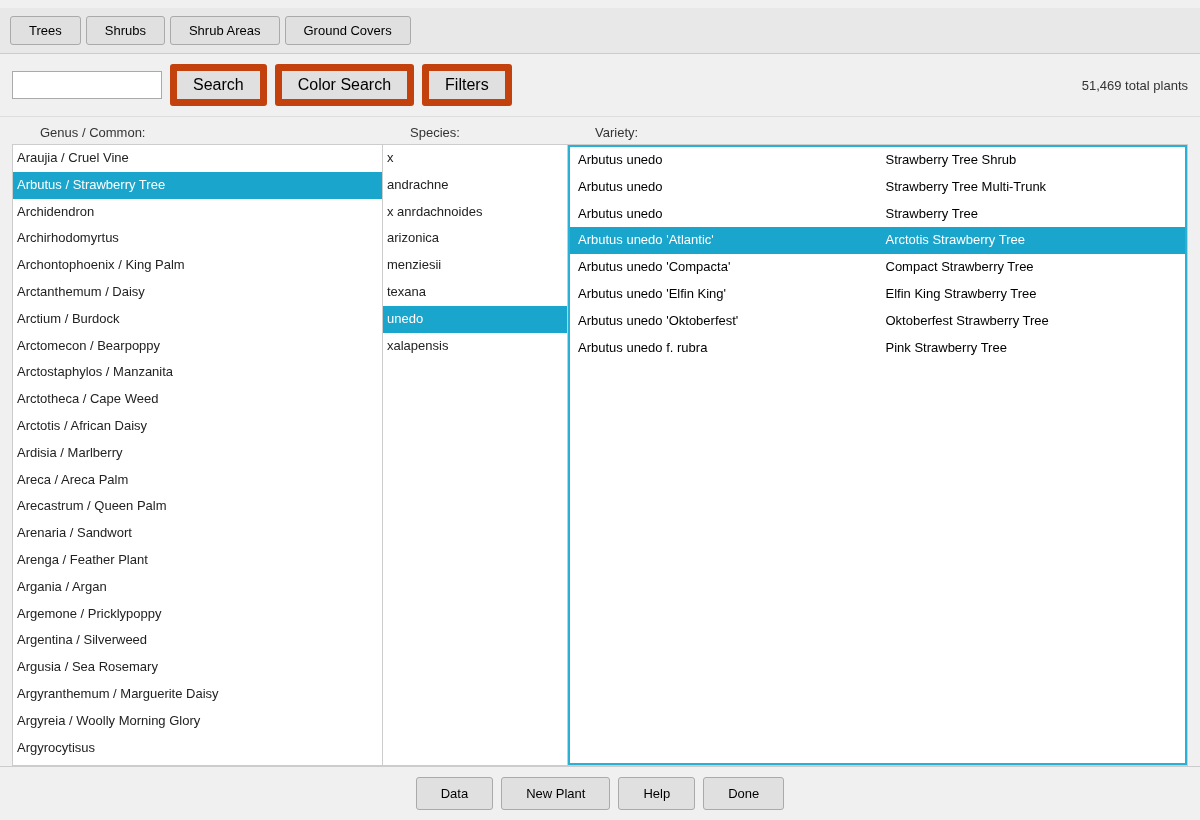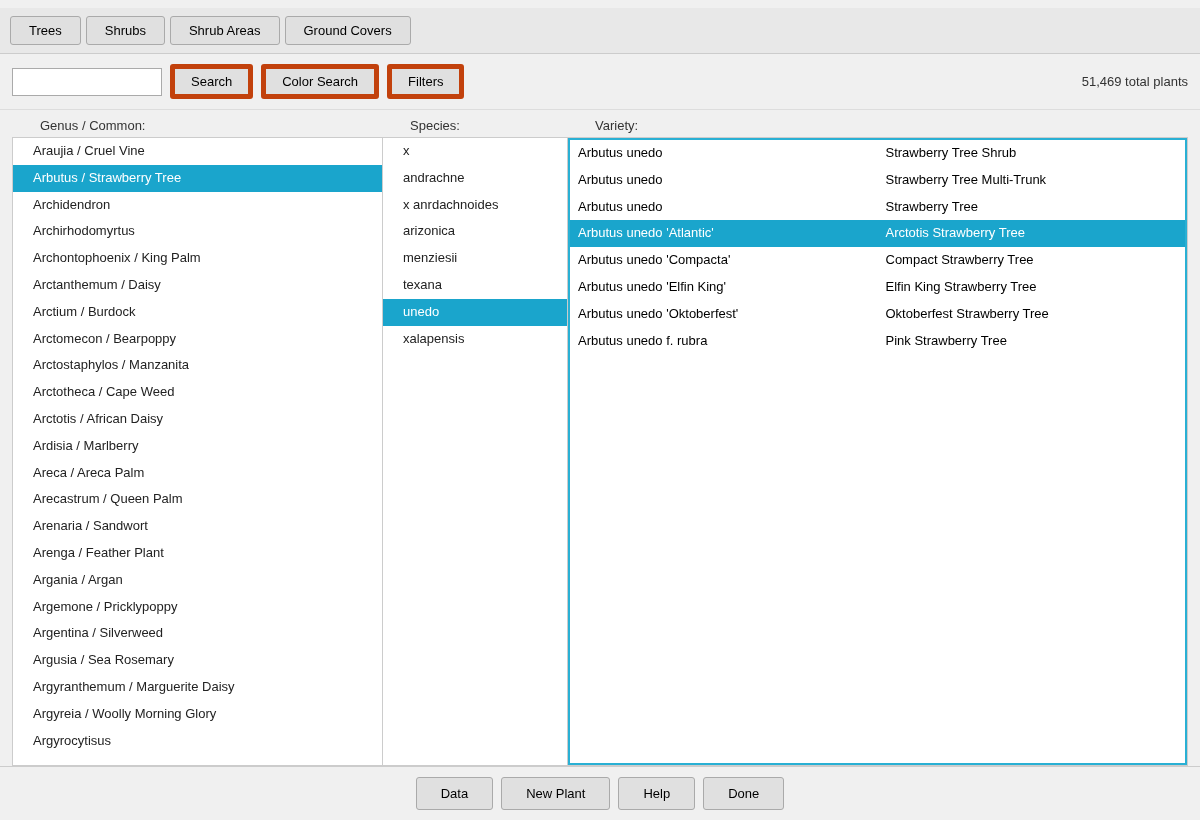--- a/index.html
+++ b/index.html
@@ -48,24 +48,24 @@
       width: 150px;
       height: 28px;
       border: 1px solid #aaa;
       background: #fff;
       padding: 2px 6px;
       font-size: 13px;
     }
     .search-btn, .color-search-btn, .filters-btn {
       padding: 5px 16px;
       background: #e0e0e0;
-      border: 5px solid #c2410c;
+      border: 7px solid #c2410c;
       border-radius: 3px;
       cursor: pointer;
-      font-size: 13px;
+      font-size: 16px;
     }
     .total-plants {
       margin-left: auto;
       font-size: 13px;
       color: #333;
     }
 
     
     .main-content {
       display: flex;
@@ -118,21 +118,21 @@
 
     
     .variety-list {
       flex: 1;
       overflow-y: auto;
       background: #fff;
       border: 2px solid #29b0d4;
     }
 
     .list-item {
-      padding: 3px 20px;
+      padding: 3px 4px;
       cursor: pointer;
       white-space: nowrap;
       overflow: hidden;
       text-overflow: ellipsis;
       font-size: 13px;
       color: #222;
       line-height: 1.6;
     }
     .list-item.selected {
       background: #1aa5cc;

